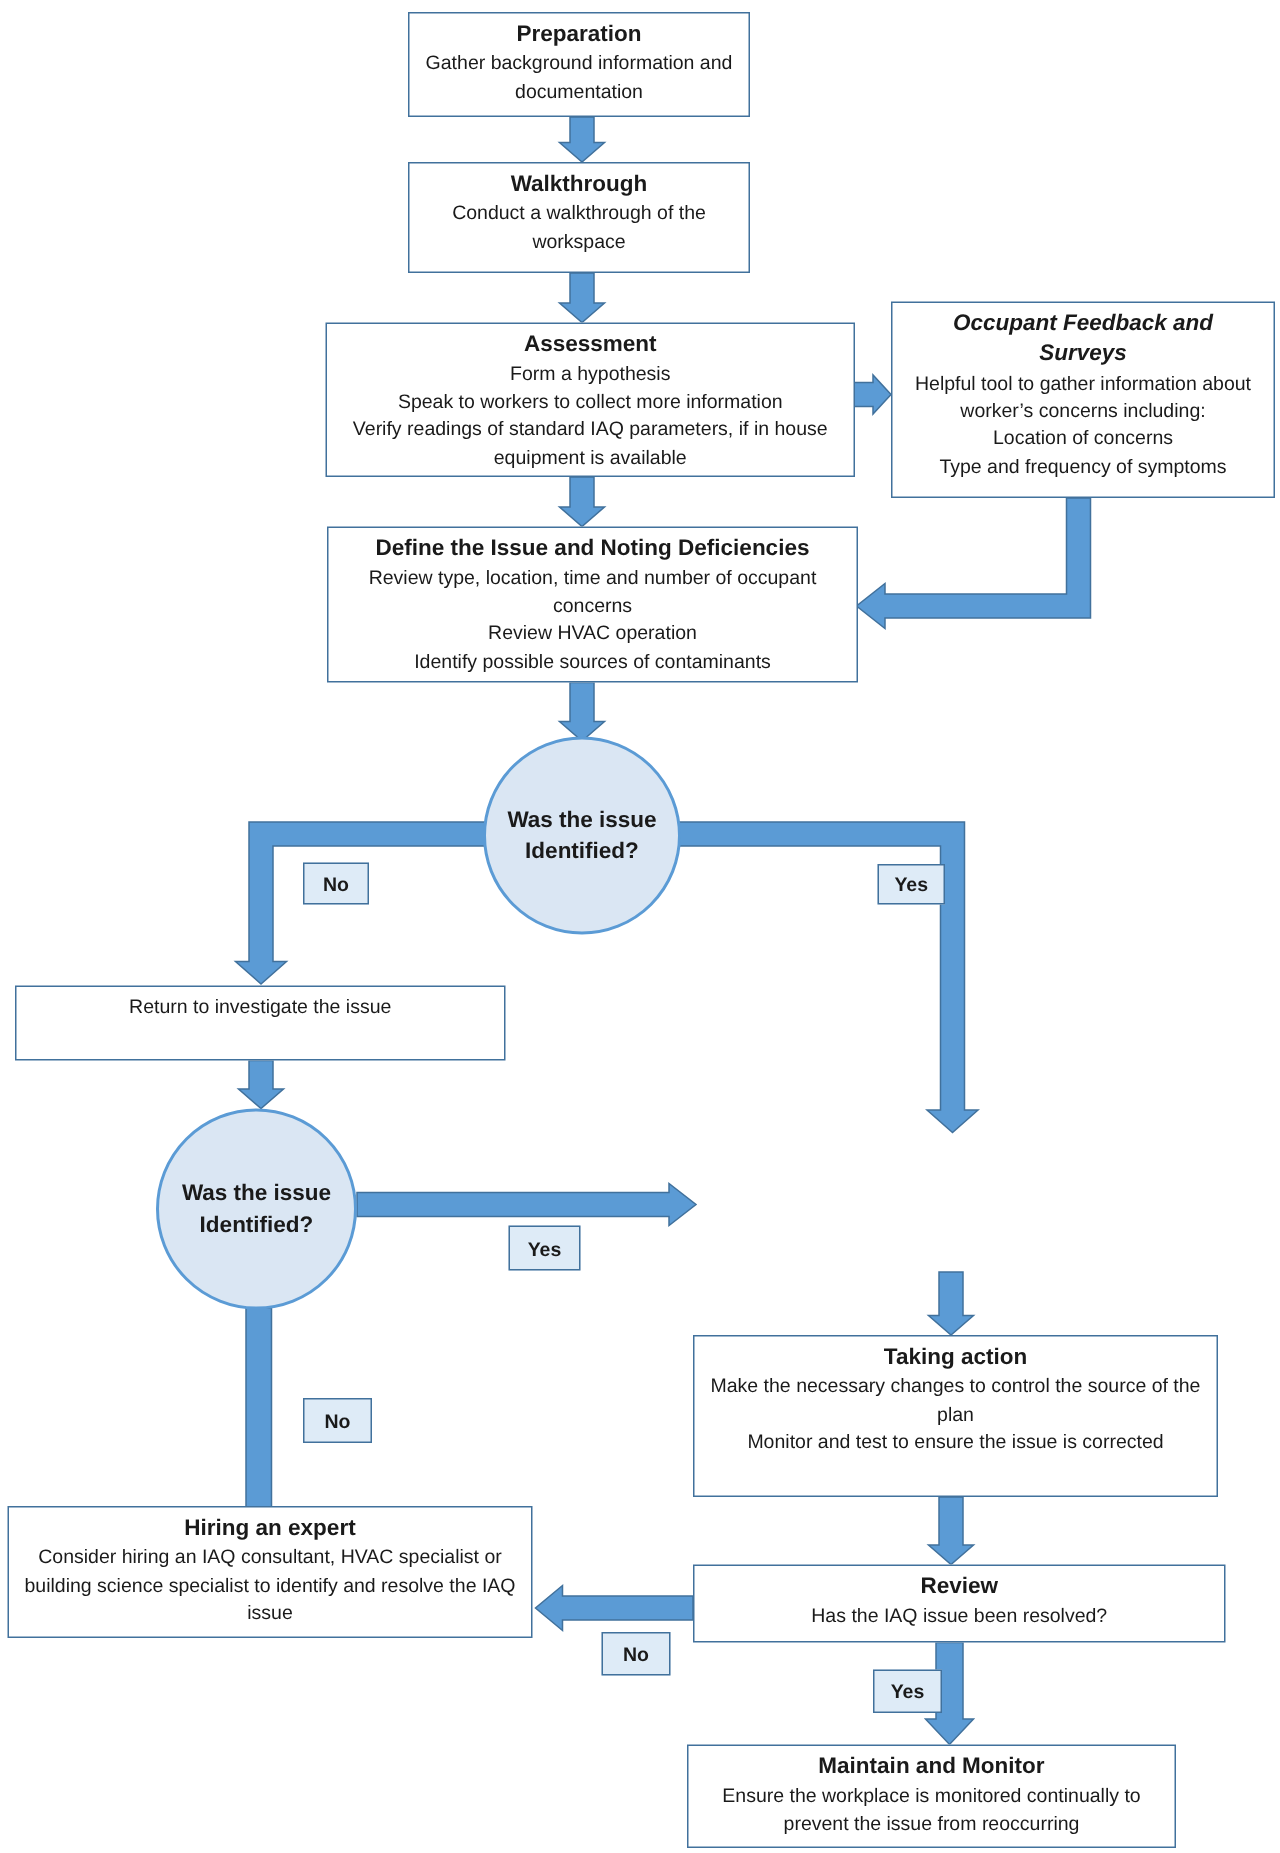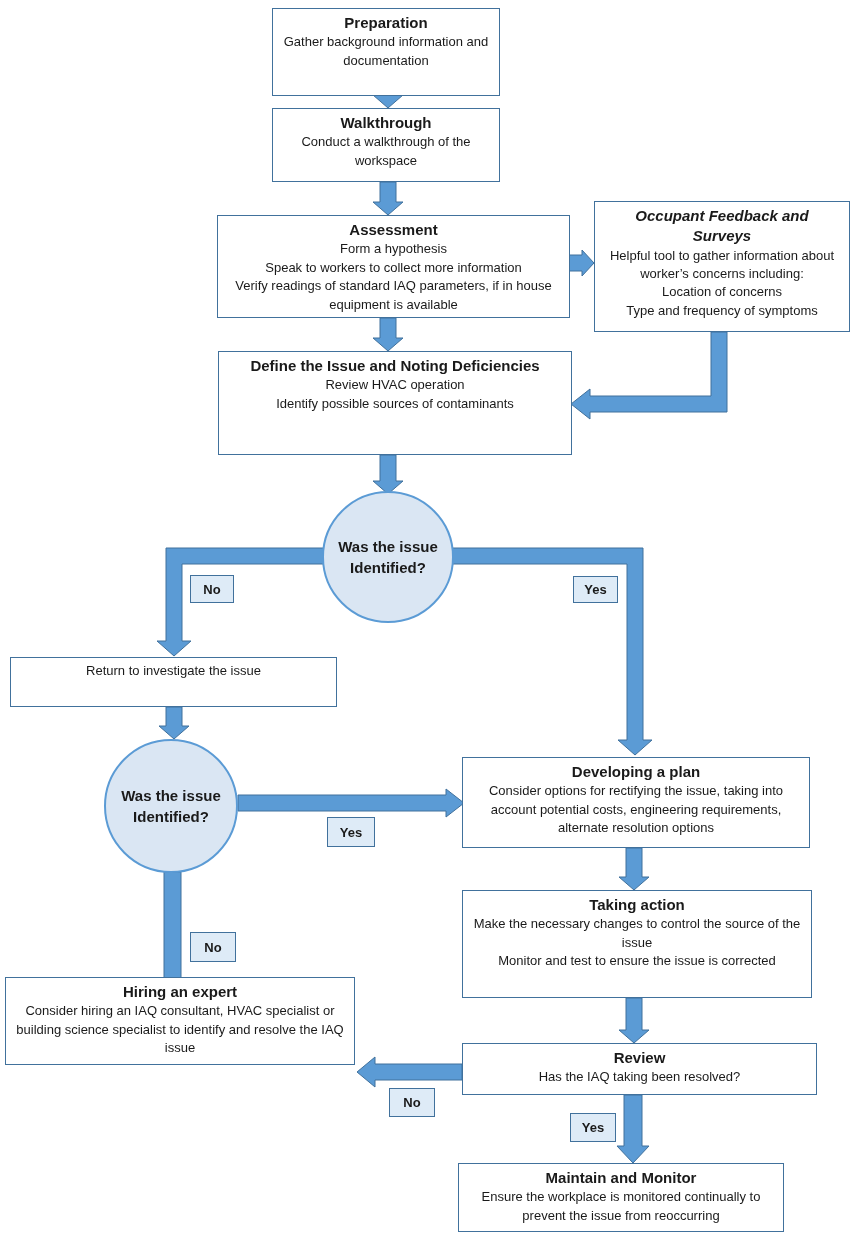--- a/index.html
+++ b/index.html
@@ -32,21 +32,21 @@
   .circle{
     position:absolute;z-index:3;background:var(--circle-fill);
     border:2px solid var(--circle-border);border-radius:50%;box-sizing:border-box;
     display:flex;align-items:center;justify-content:center;text-align:center;
   }
   .circle-text{font-size:15px;font-weight:bold;line-height:1.4;padding:0 14px;}
   .chip{
     position:absolute;z-index:4;background:var(--chip-fill);
     border:1.5px solid var(--chip-border);box-sizing:border-box;
     display:flex;align-items:center;justify-content:center;
-    font-size:13px;font-weight:bold;
+    font-size:13px;font-weight:bold;margin-left:12px;
   }
 </style>
 </head>
 <body>
 
 <div id="canvas">
 
   <svg id="connectors" width="853" height="1235" viewBox="0 0 853 1235">
     <path class="arrow" d="M380,78 L396,78 L396,95 L403,95 L388,108 L373,95 L380,95 Z"></path>
     <path class="arrow" d="M380,182 L396,182 L396,202 L403,202 L388,215 L373,202 L380,202 Z"></path>
@@ -57,21 +57,21 @@
     <path class="arrow" d="M166,548 L643,548 L643,740 L652,740 L635,755 L618,740 L627,740 L627,564 L182,564 L182,641 L191,641 L174,656 L157,641 L166,641 Z"></path>
     <path class="arrow" d="M166,707 L182,707 L182,726 L189,726 L174,739 L159,726 L166,726 Z"></path>
     <path class="arrow" d="M238,795 L446,795 L446,789 L464,803 L446,817 L446,811 L238,811 Z"></path>
     <path class="arrow" d="M164,872 L181,872 L181,1006 L188,1006 L172,1023 L156,1006 L164,1006 Z"></path>
     <path class="arrow" d="M626,848 L642,848 L642,877 L649,877 L634,890 L619,877 L626,877 Z"></path>
     <path class="arrow" d="M626,998 L642,998 L642,1030 L649,1030 L634,1043 L619,1030 L626,1030 Z"></path>
     <path class="arrow" d="M462,1064 L375,1064 L375,1057 L357,1072 L375,1087 L375,1080 L462,1080 Z"></path>
     <path class="arrow" d="M624,1095 L642,1095 L642,1146 L649,1146 L633,1163 L617,1146 L624,1146 Z"></path>
   </svg>
 
-  <div class="node" style="left:272px;top:8px;width:228px;height:88px">
+  <div class="node" style="left:272px;top:8px;width:228px;height:70px">
     <div class="node-title">Preparation</div>
     <div class="node-line">Gather background information and documentation</div>
   </div>
 
   <div class="node" style="left:272px;top:108px;width:228px;height:74px">
     <div class="node-title">Walkthrough</div>
     <div class="node-line">Conduct a walkthrough of the workspace</div>
   </div>
 
   <div class="node" style="left:217px;top:215px;width:353px;height:103px">
@@ -83,20 +83,21 @@
 
   <div class="node" style="left:594px;top:201px;width:256px;height:131px">
     <div class="node-title narrow">Occupant Feedback and Surveys</div>
     <div class="node-line">Helpful tool to gather information about worker’s concerns including:</div>
     <div class="node-line">Location of concerns</div>
     <div class="node-line">Type and frequency of symptoms</div>
   </div>
 
   <div class="node" style="left:218px;top:351px;width:354px;height:104px">
     <div class="node-title">Define the Issue and Noting Deficiencies</div>
+    <div class="node-line">Review type, location, time and number of occupant concerns</div>
     <div class="node-line">Review HVAC operation</div>
     <div class="node-line">Identify possible sources of contaminants</div>
   </div>
 
   <div class="circle" style="left:322px;top:491px;width:132px;height:132px">
     <div class="circle-text">Was the issue Identified?</div>
   </div>
 
   <div class="chip" style="left:190px;top:575px;width:44px;height:28px">
     <span>No</span>
@@ -113,39 +114,35 @@
     <div class="circle-text">Was the issue Identified?</div>
   </div>
 
   <div class="chip" style="left:327px;top:817px;width:48px;height:30px">
     <span>Yes</span>
   </div>
   <div class="chip" style="left:190px;top:932px;width:46px;height:30px">
     <span>No</span>
   </div>
 
-  <div class="node" style="left:462px;top:757px;width:348px;height:91px">
-    <div class="node-title">Developing a plan</div>
-    <div class="node-line">Consider options for rectifying the issue, taking into account potential costs, engineering requirements, alternate resolution options</div>
-  </div>
 
   <div class="node" style="left:462px;top:890px;width:350px;height:108px">
     <div class="node-title">Taking action</div>
-    <div class="node-line">Make the necessary changes to control the source of the issue</div>
+    <div class="node-line">Make the necessary changes to control the source of the plan</div>
     <div class="node-line">Monitor and test to ensure the issue is corrected</div>
   </div>
 
-  <div class="node" style="left:5px;top:977px;width:350px;height:88px">
+  <div class="node" style="left:5px;top:1004px;width:350px;height:88px">
     <div class="node-title">Hiring an expert</div>
     <div class="node-line">Consider hiring an IAQ consultant, HVAC specialist or building science specialist to identify and resolve the IAQ issue</div>
   </div>
 
   <div class="node" style="left:462px;top:1043px;width:355px;height:52px">
     <div class="node-title">Review</div>
-    <div class="node-line">Has the IAQ taking been resolved?</div>
+    <div class="node-line">Has the IAQ issue been resolved?</div>
   </div>
 
   <div class="chip" style="left:389px;top:1088px;width:46px;height:29px">
     <span>No</span>
   </div>
   <div class="chip" style="left:570px;top:1113px;width:46px;height:29px">
     <span>Yes</span>
   </div>
 
   <div class="node" style="left:458px;top:1163px;width:326px;height:69px">

